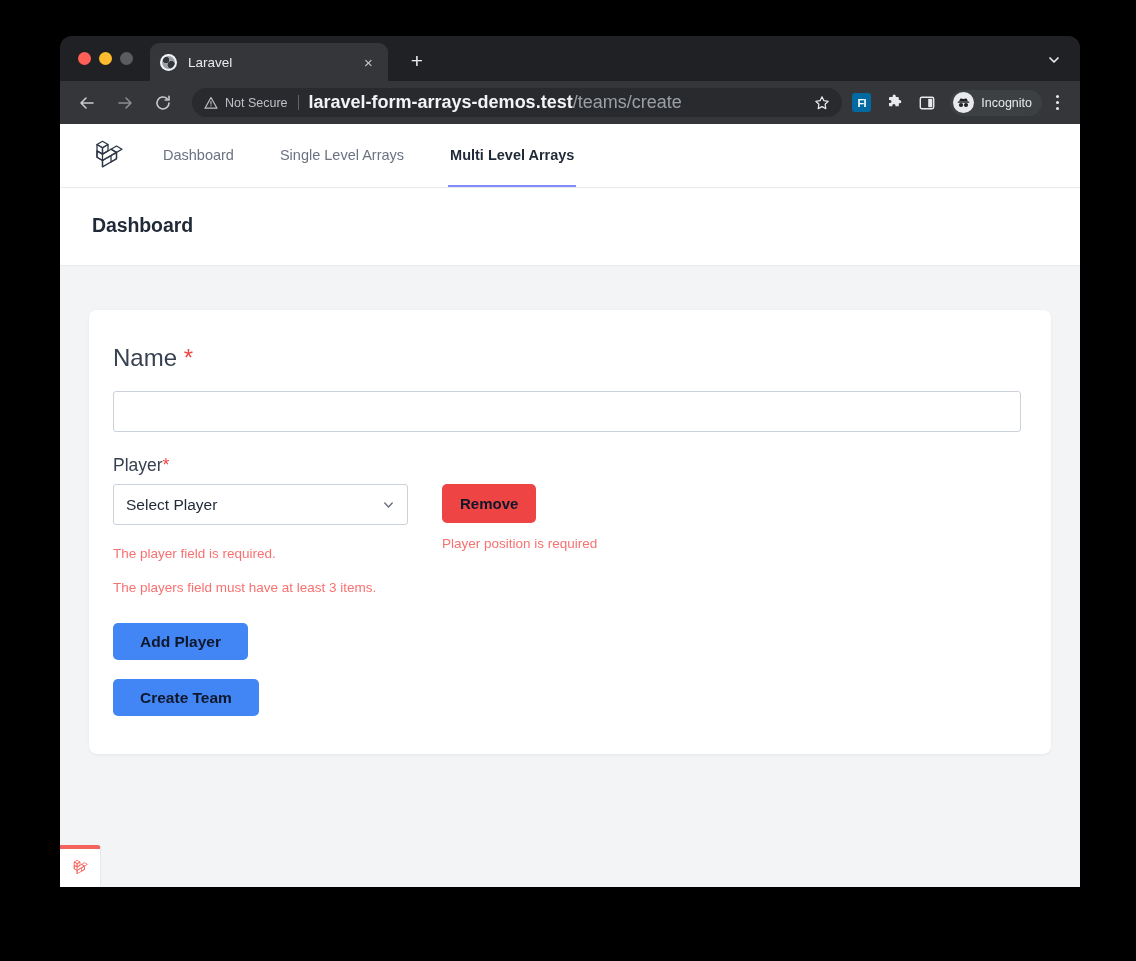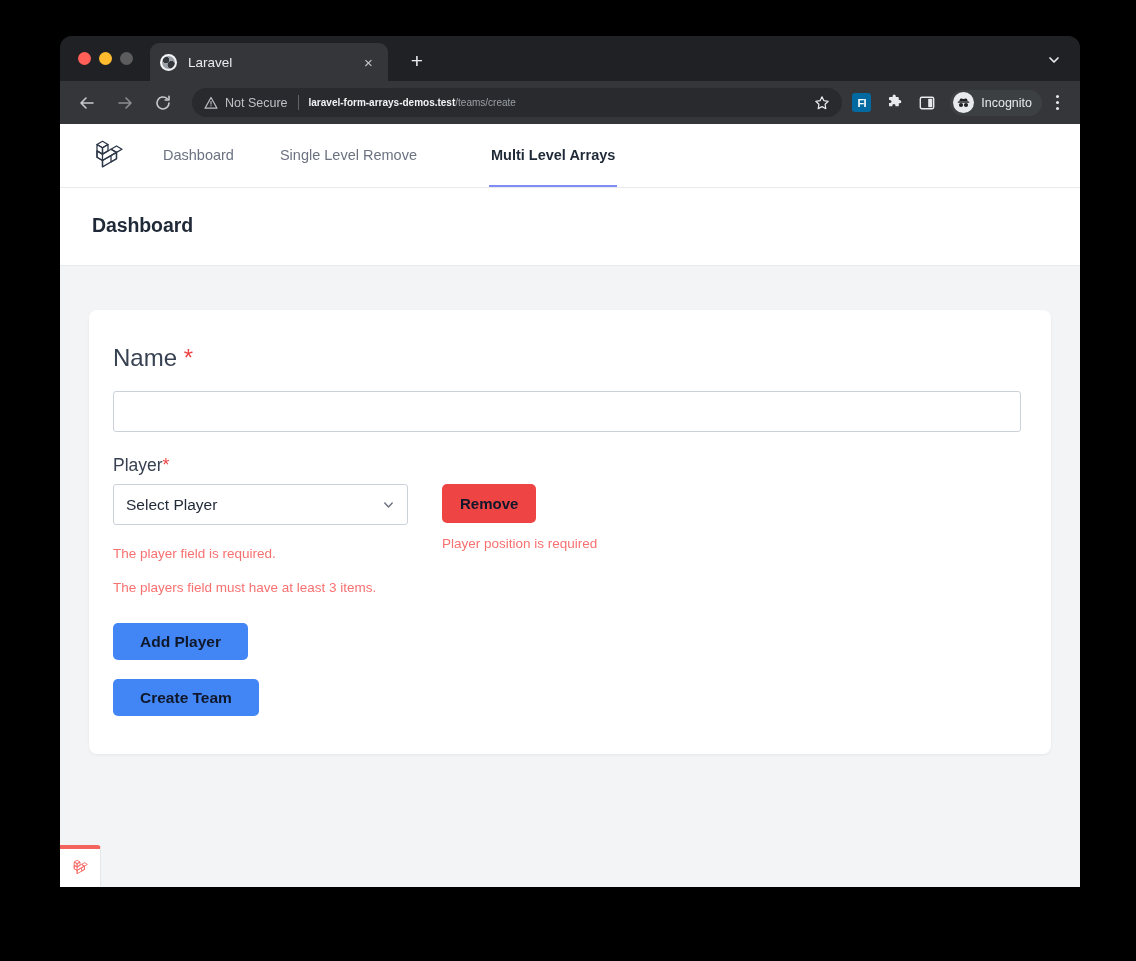--- a/index.html
+++ b/index.html
@@ -145,21 +145,21 @@
     white-space: nowrap;
     flex: 0 0 auto;
   }
   .vdiv {
     width: 1px; height: 15px;
     background: #5f6368;
     margin: 0 10px;
     flex: 0 0 auto;
   }
   .url {
-    font-size: 10px;
+    font-size: 18px;
     color: #f1f3f4;
     font-weight: bold;
     white-space: nowrap;
     overflow: hidden;
     flex: 1 1 auto;
   }
   .url .path { color: #9aa0a6; font-weight: normal; }
   .star { flex: 0 0 auto; margin-left: 8px; display: flex; }
 
   .tb-right { display: flex; align-items: center; flex: 0 0 auto; margin-left: 10px; }
@@ -235,21 +235,20 @@
     margin-right: 42px;
     font-size: 14.5px;
     color: #6b7280;
     border-bottom: 2px solid transparent;
     white-space: nowrap;
   }
   .navlink.active {
     color: #1f2937;
     font-weight: 600;
     border-bottom-color: #818cf8;
-    margin-left: 28px;
   }
 
   
   .pagehead {
     background: #ffffff;
     border-bottom: 1px solid #e8eaed;
     padding: 26px 32px 28px 32px;
   }
   .pagehead h1 {
     font-size: 19.5px;
@@ -474,21 +473,21 @@
               <path d="M13.5 18.1v6.4l-5.5-3.2v-6.4"></path>
               <path d="M22 13.2l5.5-3.2 5.5 3.2-5.5 3.2z"></path>
               <path d="M27.5 16.4v6.4l-5.5 3.2v-6.4"></path>
               <path d="M13.5 24.5l14-8.1v6.4l-14 8.1z"></path>
               <path d="M13.5 30.9v-6.4"></path>
             </g>
           </svg>
         </div>
         <div class="navlinks">
           <a class="navlink">Dashboard</a>
-          <a class="navlink">Single Level Remove</a>
+          <a class="navlink">Single Level Arrays</a>
           <a class="navlink active">Multi Level Arrays</a>
         </div>
       </div>
 
       <div class="pagehead">
         <h1>Dashboard</h1>
       </div>
 
       <div class="content">
         <div class="card">

